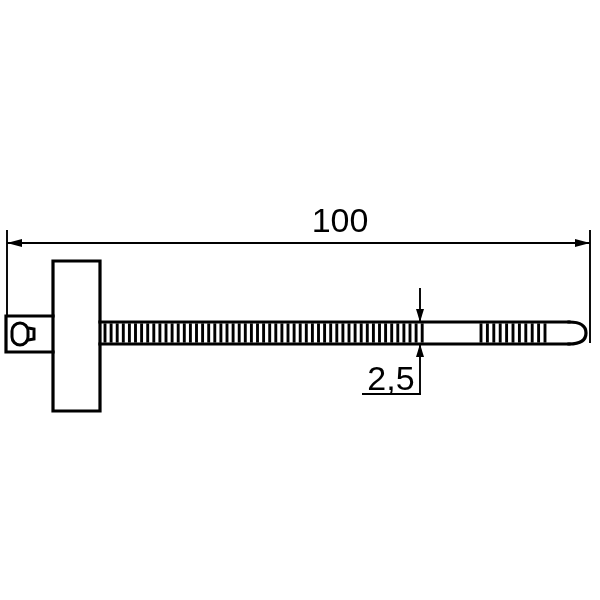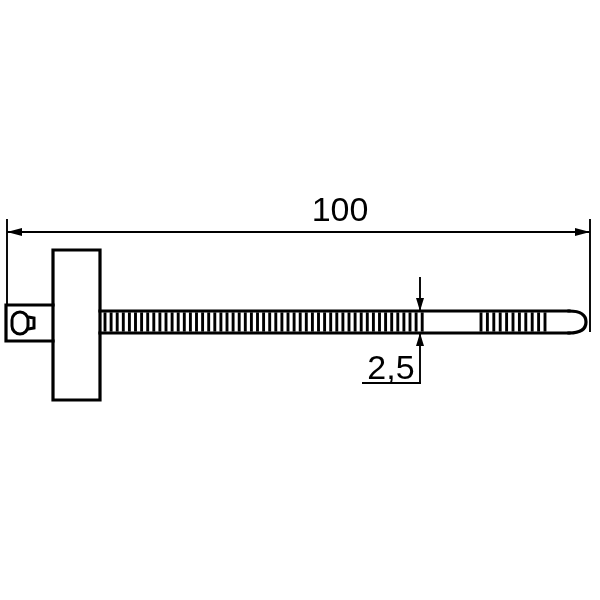--- a/index.html
+++ b/index.html
@@ -10,20 +10,21 @@
   }
   body {
     font-family: "Liberation Sans", sans-serif;
   }
   #canvas {
     position: relative;
     width: 600px;
     height: 512px;
     background: #ffffff;
     overflow: hidden;
+    margin-top: 11px;
   }
   #drawing-svg {
     display: block;
     width: 600px;
     height: 600px;
   }
   .dim-text {
     font-family: "Liberation Sans", sans-serif;
     fill: #000000;
     font-weight: 400;

